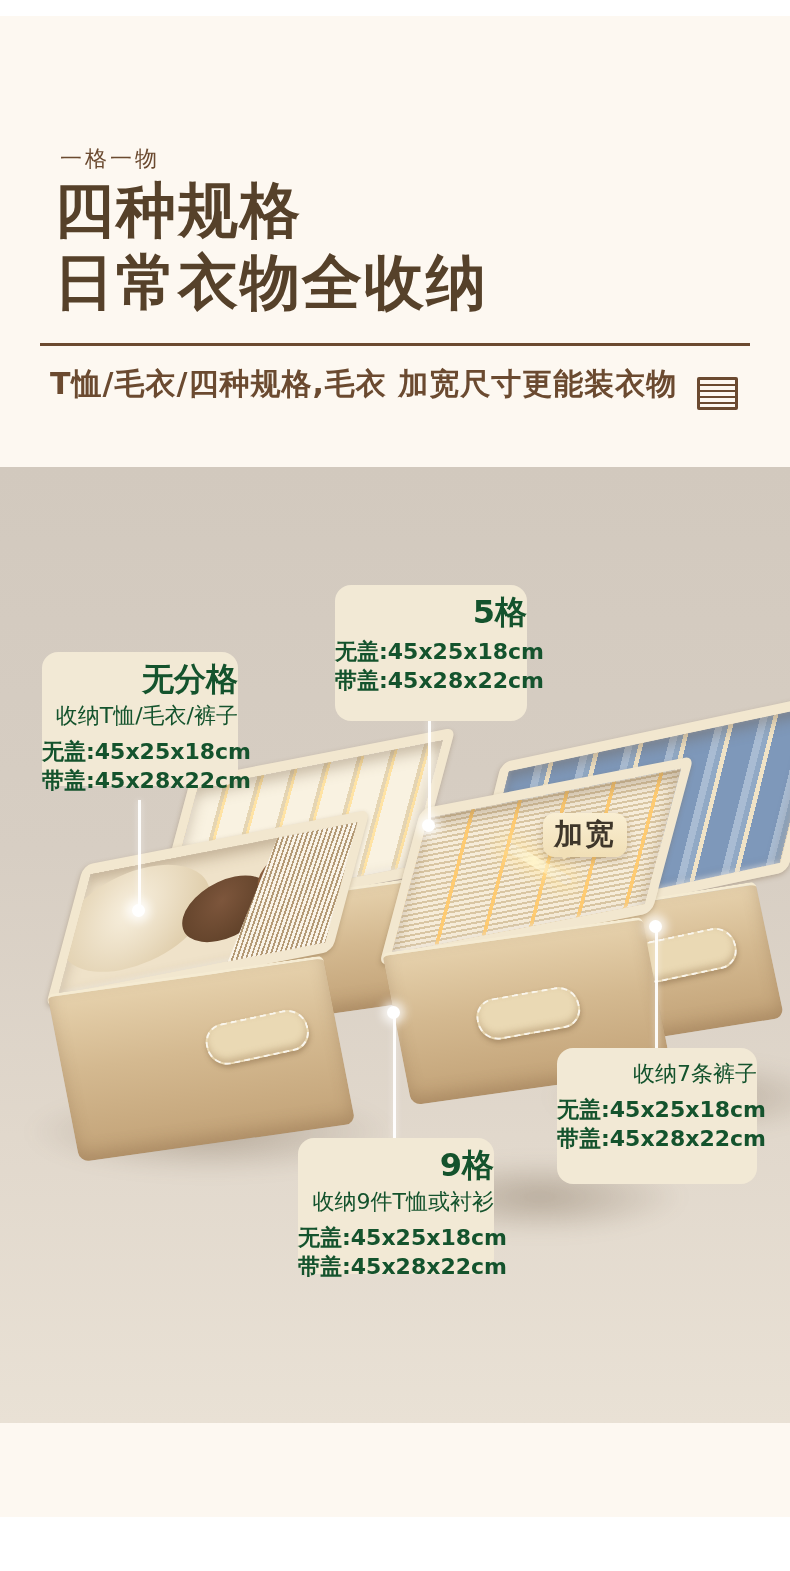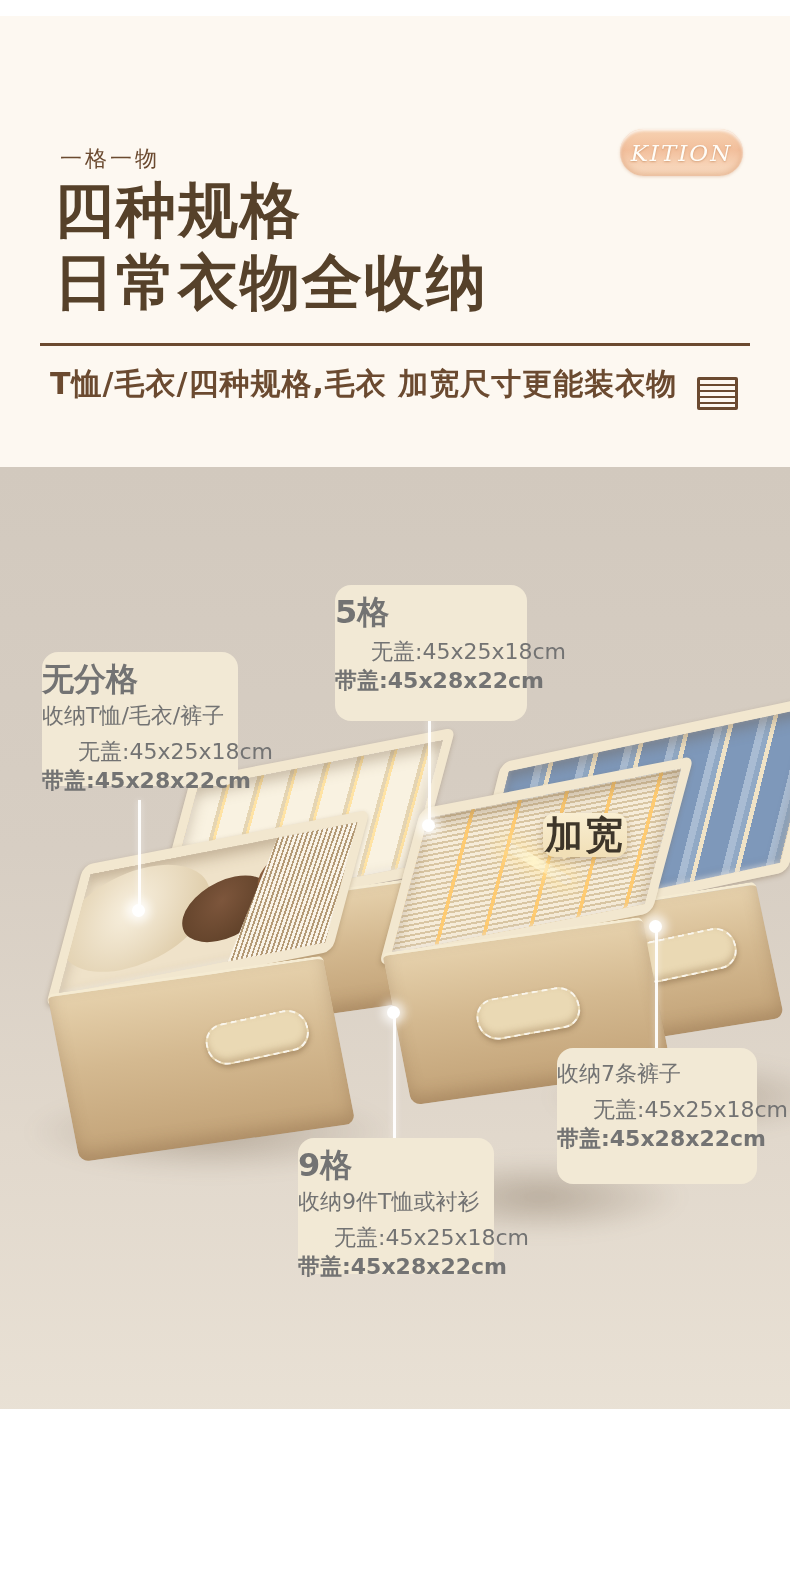--- a/index.html
+++ b/index.html
@@ -1,17 +1,17 @@
 <!DOCTYPE html>
 <html><head>
 <meta charset="utf-8">
 <style>
   html,body{margin:0;padding:0;background:#fff;}
   .page{
-    position:relative;width:790px;height:1409px;margin:0 auto;overflow:hidden;
+    position:relative;width:790px;height:1571px;margin:0 auto;overflow:hidden;
     background:#fdf8f1;font-family:"DejaVu Sans",sans-serif;
   }
   .strip-top{position:absolute;left:0;top:0;width:790px;height:16px;background:#ffffff;}
   .strip-bottom{position:absolute;left:0;top:1517px;width:790px;height:54px;background:#ffffff;}
 
   
   .tagline{position:absolute;left:60px;top:144px;font-size:22px;letter-spacing:3px;color:#6b4a30;font-weight:500;}
   .badge{
     position:absolute;left:620px;top:129px;width:123px;height:47px;border-radius:24px;
     background:linear-gradient(180deg,#f7d2b1 0%,#f2bf9c 45%,#fbe2ca 100%);
@@ -75,46 +75,45 @@
     background:linear-gradient(90deg,rgba(255,244,205,0),#fff4ca 45%,rgba(255,244,205,0));
     box-shadow:0 0 16px 7px rgba(255,228,158,.55);z-index:5;
   }
 
   
   .wide-tag{
     position:absolute;left:543px;top:813px;width:84px;height:44px;border-radius:12px;z-index:7;
     background:linear-gradient(180deg,#f9eed2 0%,#f1dfb6 100%);
     box-shadow:0 3px 8px rgba(120,90,50,.35);
     display:flex;align-items:center;justify-content:center;
-    font-size:38px;font-weight:600;color:#3e362a;letter-spacing:2px;
+    font-size:29px;font-weight:600;color:#3e362a;letter-spacing:2px;
   }
   .wide-tag::after{
     content:"";position:absolute;left:12px;bottom:-12px;
     border:9px solid transparent;border-top:10px solid #f1dfb6;transform:skewX(-18deg);
   }
   .leader{position:absolute;width:3px;background:rgba(255,255,255,.95);box-shadow:0 0 6px rgba(255,255,255,.55);z-index:6;}
   .dot{position:absolute;width:13px;height:13px;border-radius:50%;background:#fff;z-index:6;
     box-shadow:0 0 10px 5px rgba(255,255,255,.75);}
   .card{
     position:absolute;background:#f2e9d5;border-radius:16px;z-index:8;
-    color:#737373;text-align:left;padding-top:8px;box-sizing:border-box;
+    color:#14532d;text-align:right;padding-top:8px;box-sizing:border-box;
   }
   .card .t{font-size:32px;font-weight:600;line-height:1.2;}
   .card .d{font-size:22px;font-weight:500;margin-top:3px;white-space:nowrap;}
-  .card .s{font-size:22px;font-weight:400;margin-top:7px;line-height:1.3;white-space:nowrap;margin-left:36px;}
+  .card .s{font-size:22px;font-weight:700;margin-top:7px;line-height:1.3;white-space:nowrap;}
   .card .s2{font-size:22px;font-weight:600;line-height:1.3;white-space:nowrap;}
 </style>
 </head>
 <body>
 
 <div class="page">
   <div class="strip-top"></div>
 
   <div class="tagline">一格一物</div>
-  <div class="badge">KITION</div>
   <div class="title l2">日常衣物全收纳</div>
   <div class="title l1">四种规格</div>
   <div class="divider"></div>
   <div class="subtitle">T恤/毛衣/四种规格,毛衣 加宽尺寸更能装衣物</div>
   <div class="drawer-icon"></div>
 
   <div class="scene">
 
     <div class="ground-shadow" style="left:20px;top:620px;width:380px;height:90px;"></div>
     <div class="ground-shadow" style="left:390px;top:690px;width:300px;height:80px;"></div>

